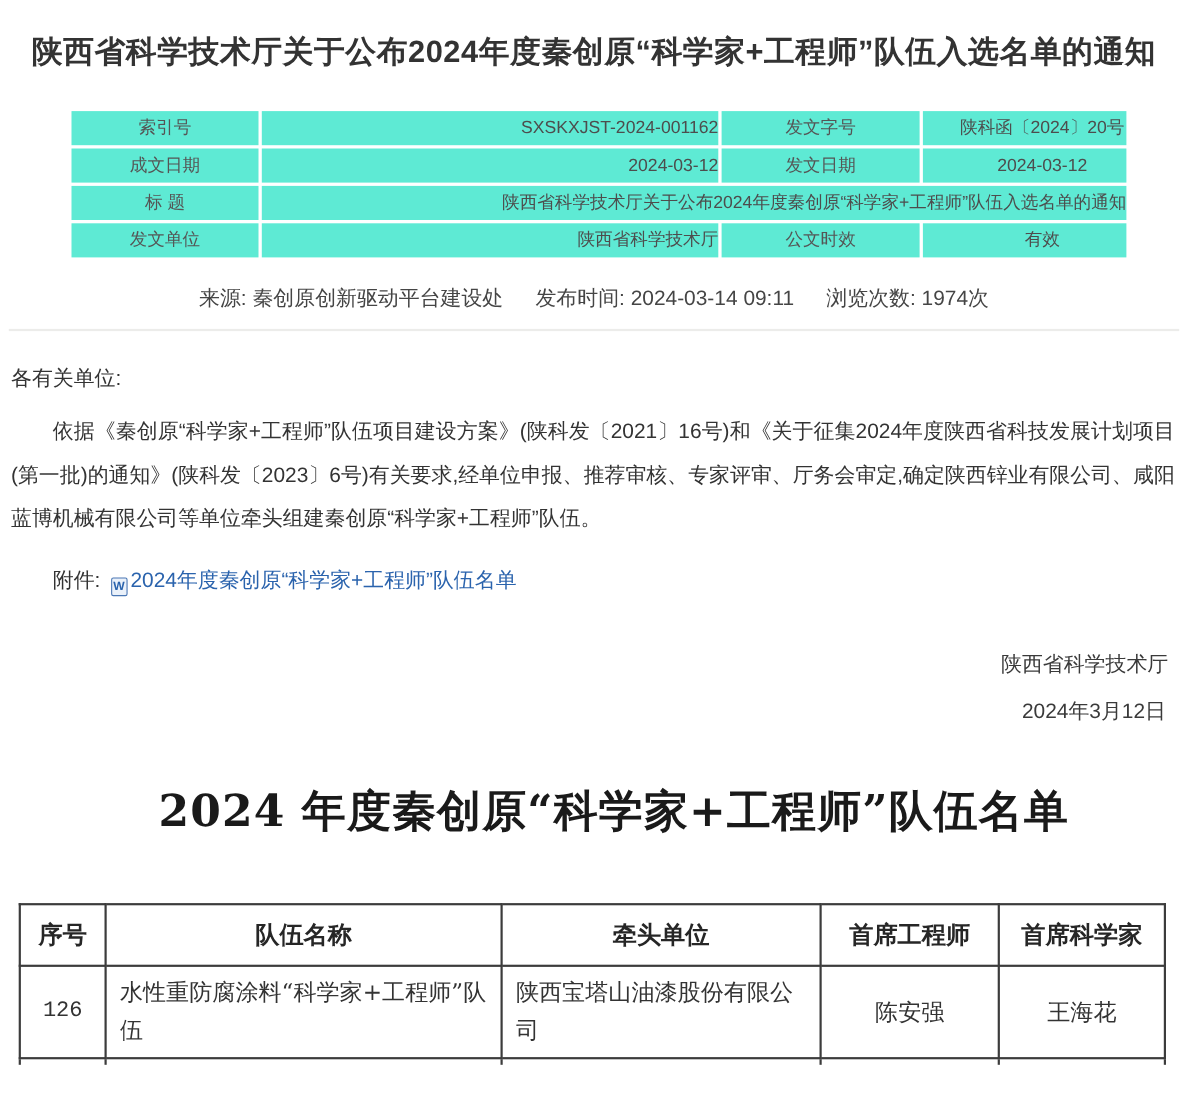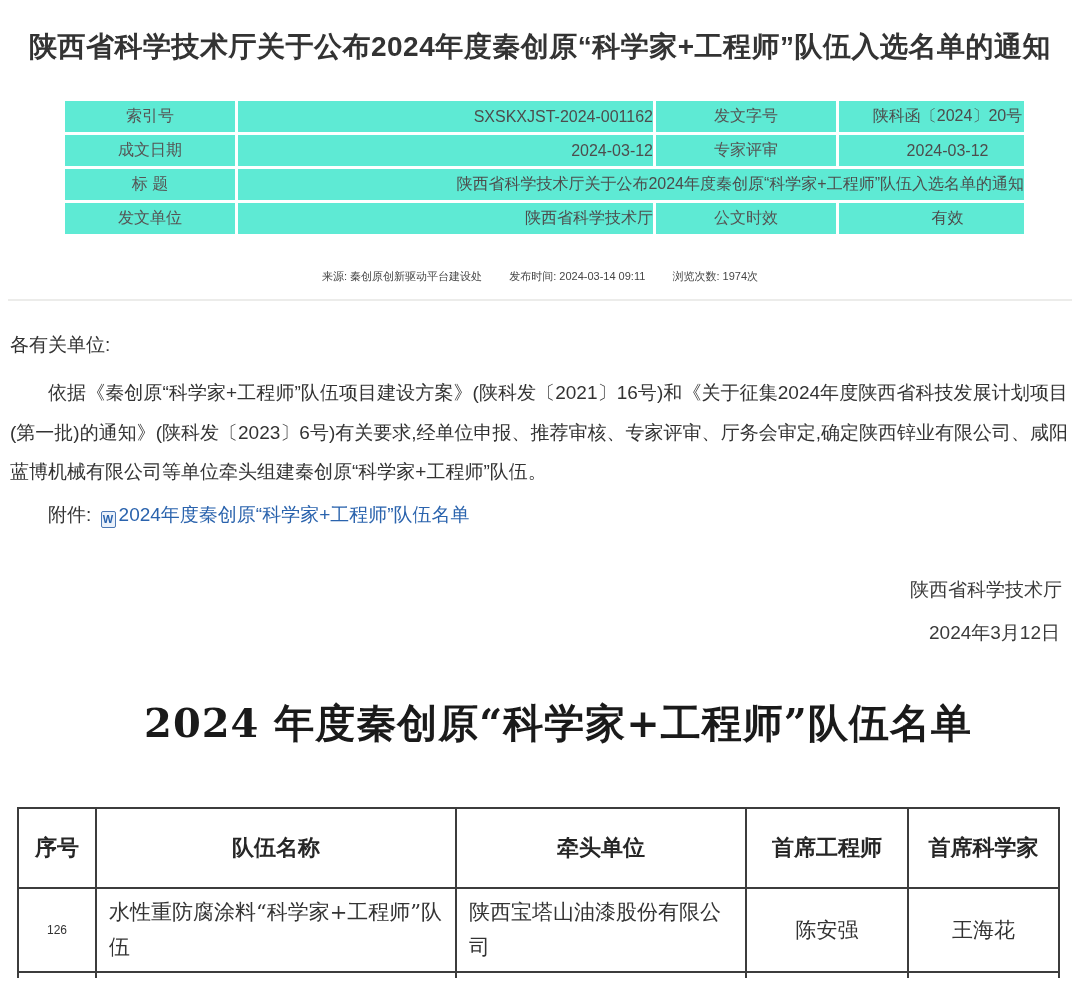--- a/index.html
+++ b/index.html
@@ -35,23 +35,23 @@
     font-size: 16px;
     color: #4d4d4d;
     vertical-align: middle;
   }
   table.meta td.lbl { text-align: center; color: #555555; }
   table.meta td.val-left { text-align: right; padding-left: 25px; }
   table.meta td.val-center { text-align: center; padding-left: 32px; }
 
   
   .source-line {
-    margin-top: 32px;
-    text-align: center;
-    font-size: 11px;
+    margin-top: 21px;
+    text-align: center;
+    font-size: 19px;
     color: #454545;
   }
   .source-line .pair { margin: 0 12px; }
   .source-line .s-label { color: #454545; }
 
   .divider {
     margin: 15px auto 0 auto;
     width: 1064px;
     border-bottom: 2px solid #ececea;
   }
@@ -64,21 +64,21 @@
     color: #333333;
   }
   .doc-body .salutation { line-height: 1.6; }
   .doc-body .para {
     margin-top: 13px;
     text-indent: 2em;
     line-height: 2.08;
     text-align: justify;
   }
   .attach-line {
-    margin-top: 7px;
+    margin-top: 21px;
     text-indent: 2em;
     line-height: 1.7;
   }
   .doc-icon {
     display: inline-block;
     width: 15px; height: 17px;
     margin: 0 3px 0 4px;
     border: 1px solid #4a77b4;
     border-radius: 2px;
     background: #eaf1fa;
@@ -120,38 +120,38 @@
     margin: 56px 0 0 17px;
     width: 1041px;
     table-layout: fixed;
     border-collapse: collapse;
   }
   table.roster th, table.roster td {
     border: 2px solid #3c3c3c;
     vertical-align: middle;
   }
   table.roster th {
-    height: 80px;
+    height: 56px;
     font-family: "Liberation Sans", "DejaVu Sans", sans-serif;
     font-size: 22px;
     font-weight: bold;
     color: #262626;
     text-align: center;
     background: #ffffff;
   }
   table.roster td {
     height: 73px;
     font-family: "DejaVu Serif", "Liberation Serif", serif;
     font-size: 21px;
     color: #333333;
   }
   table.roster td.c-index {
     text-align: center;
-    font-family: Liberation Sans, sans-serif;
-    font-size: 12px;
+    font-family: Liberation Mono, monospace;
+    font-size: 20px;
   }
   table.roster td.c-left { padding: 6px 12px; line-height: 1.65; text-align: left; }
   table.roster td.c-center { text-align: center; font-family: Liberation Serif, serif; }
   table.roster tr.partial td { height: 6px; border-bottom: none; }
 </style>
 </head>
 <body>
 
 <h1 class="notice-title">陕西省科学技术厅关于公布2024年度秦创原“科学家+工程师”队伍入选名单的通知</h1>
 
@@ -166,21 +166,21 @@
     <tbody>
         <tr>
       <td class="lbl">索引号</td>
       <td class="val-left">SXSKXJST-2024-001162</td>
       <td class="lbl">发文字号</td>
       <td class="val-center">陕科函〔2024〕20号</td>
     </tr>
     <tr>
       <td class="lbl">成文日期</td>
       <td class="val-left">2024-03-12</td>
-      <td class="lbl">专家评审</td>
+      <td class="lbl">发文日期</td>
       <td class="val-center">2024-03-12</td>
     </tr>
     <tr>
       <td class="lbl">标  题</td>
       <td class="val-left" colspan="3">陕西省科学技术厅关于公布2024年度秦创原“科学家+工程师”队伍入选名单的通知</td>
     </tr>
     <tr>
       <td class="lbl">发文单位</td>
       <td class="val-left">陕西省科学技术厅</td>
       <td class="lbl">公文时效</td>

